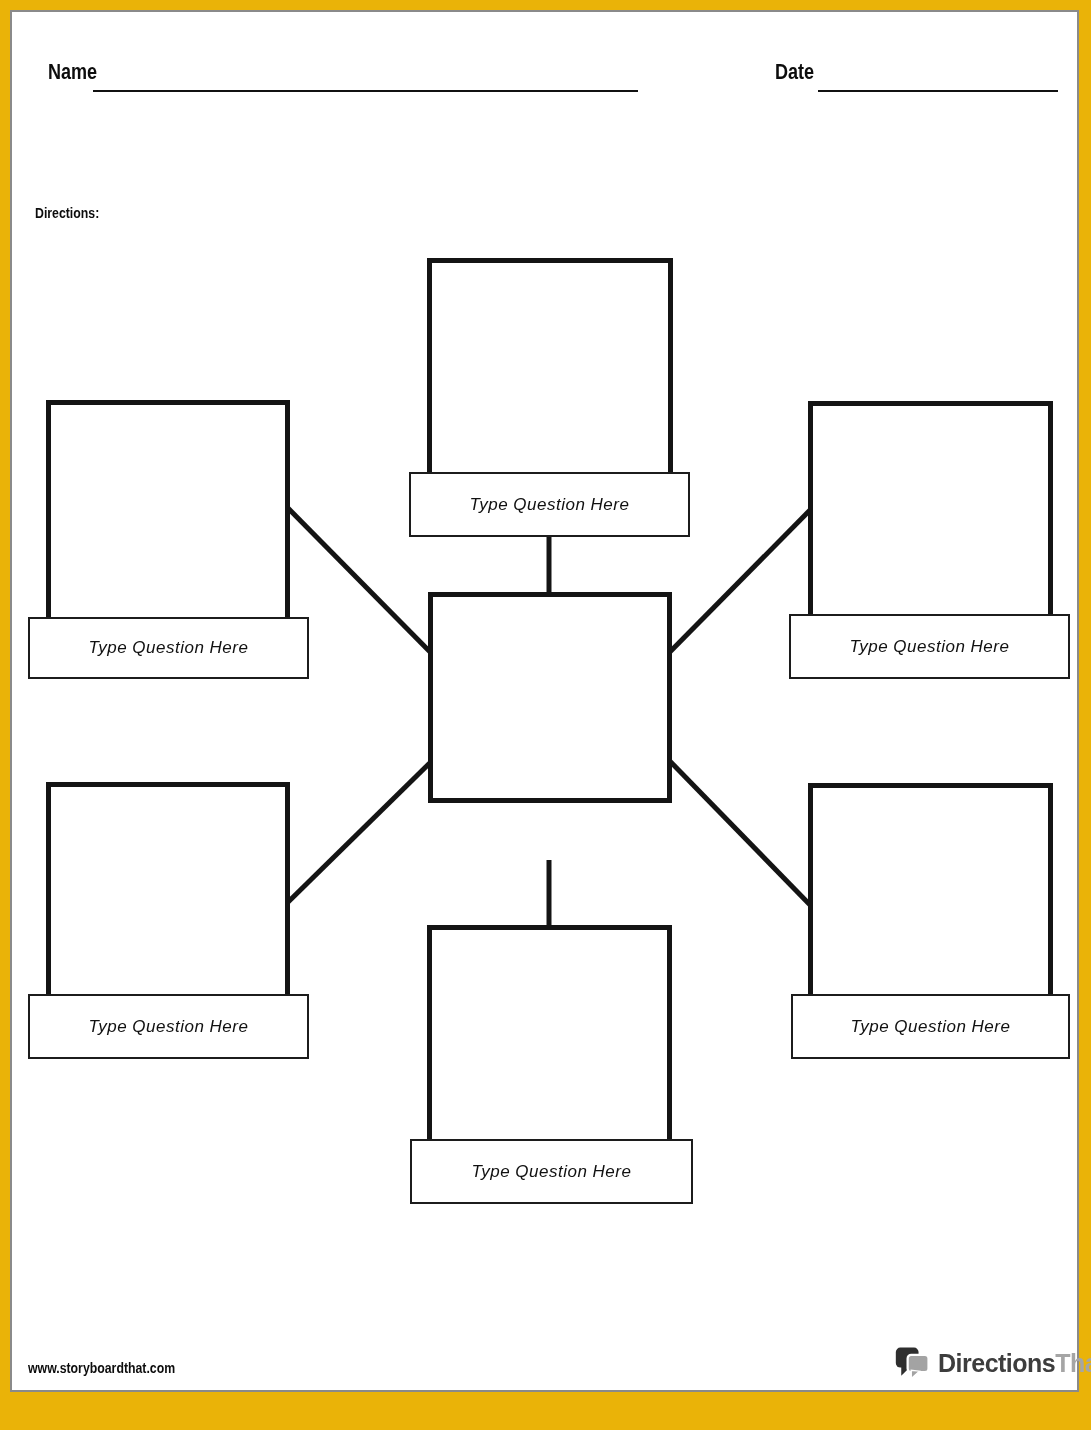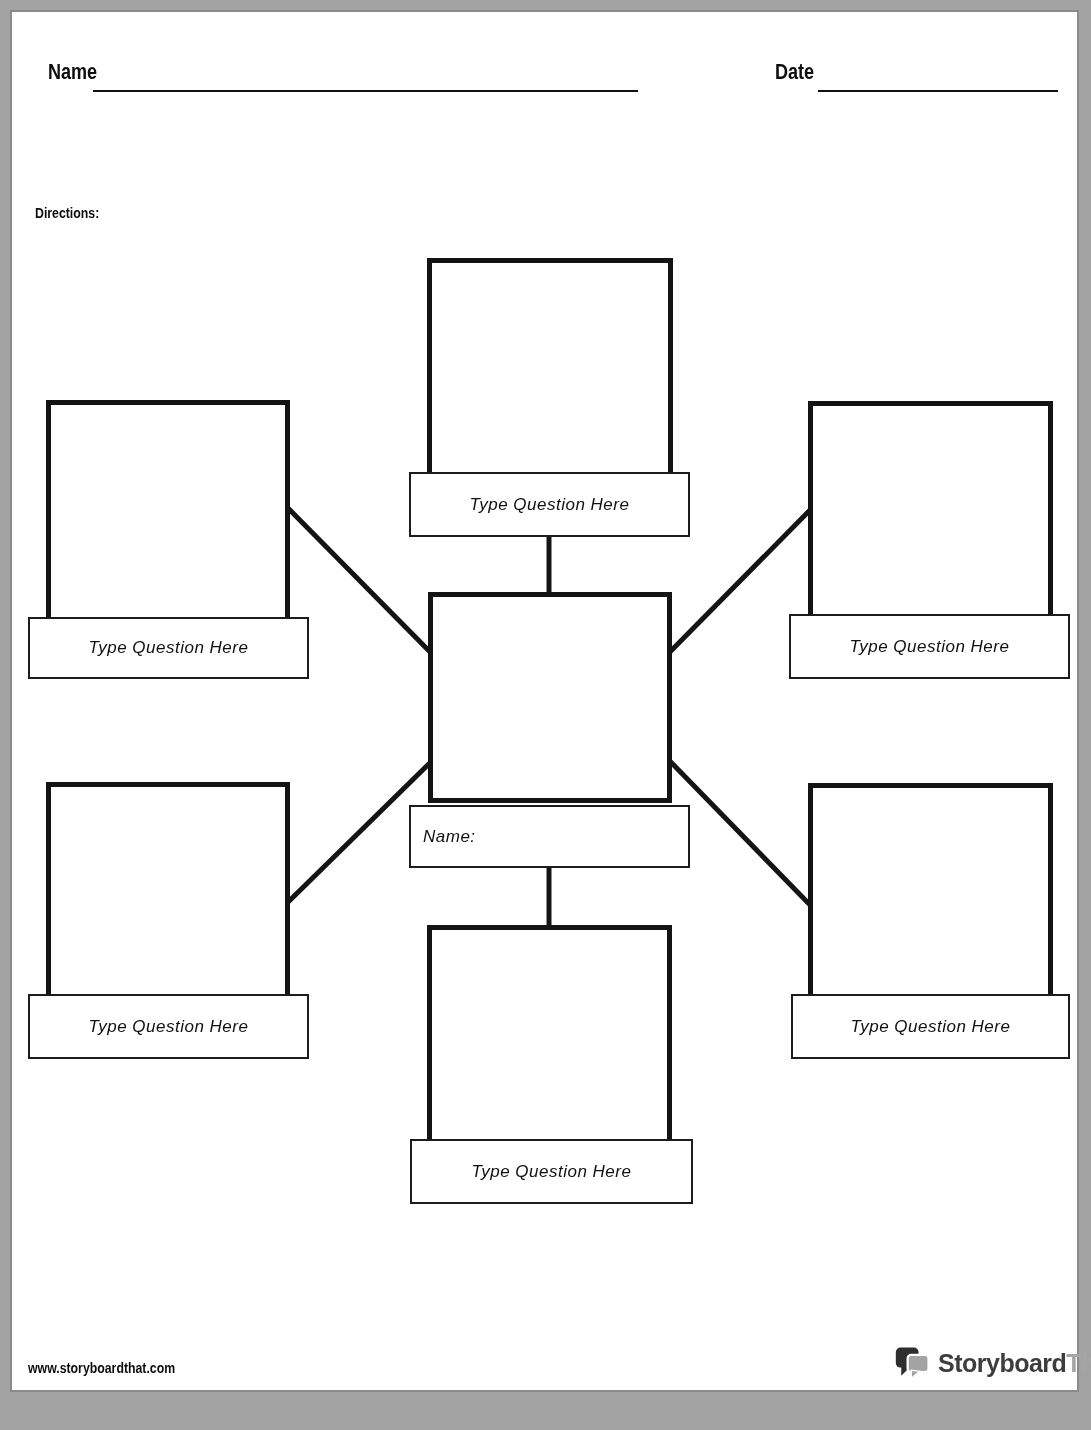--- a/index.html
+++ b/index.html
@@ -1,21 +1,21 @@
 <!DOCTYPE html>
 <html><head>
 <meta charset="utf-8">
 <style>
   * { margin: 0; padding: 0; box-sizing: border-box; }
   html, body { background: #000; }
   .canvas {
     position: relative;
     width: 1091px;
     height: 1430px;
-    background: #a3a3a3;
+    background: #eab308;
     overflow: hidden;
     font-family: "Liberation Sans", sans-serif;
   }
   .page {
     position: absolute;
     left: 10px; top: 10px;
     width: 1069px; height: 1382px;
     background: #fff;
     border: 2px solid #8a8a8a;
   }
@@ -126,31 +126,28 @@
     </div>
     <div class="qlabel ql-bottomleft">
       <span>Type Question Here</span>
     </div>
     <div class="qlabel ql-bottomright">
       <span>Type Question Here</span>
     </div>
     <div class="qlabel ql-bottom">
       <span>Type Question Here</span>
     </div>
-    <div class="qlabel ql-center">
-      <span>Name:</span>
-    </div>
 
     <span class="abs condensed footer-url">www.storyboardthat.com</span>
     <div class="logo">
       <span style="display:inline-block; width:40px; height:40px;">
         <svg width="40" height="40" viewBox="0 0 44 44" xmlns="http://www.w3.org/2000/svg">
           <rect x="2" y="5" width="25" height="22" rx="5" fill="#2e2e2e"></rect>
           <path d="M8 25 L8 36 L18 26 Z" fill="#2e2e2e"></path>
           <rect x="15" y="13" width="23" height="19" rx="4" fill="#a3a3a3" stroke="#ffffff" stroke-width="2.5"></rect>
           <path d="M19 30 L19 39 L28 31 Z" fill="#a3a3a3" stroke="#ffffff" stroke-width="1.5"></path>
         </svg>
       </span>
-      <span class="logo-text"><span class="logo-storyboard">Storyboard</span><span class="logo-that">That</span></span>
+      <span class="logo-text"><span class="logo-storyboard">Directions</span><span class="logo-that">That</span></span>
     </div>
 
   </div>
 </div>
 
 </body></html>

